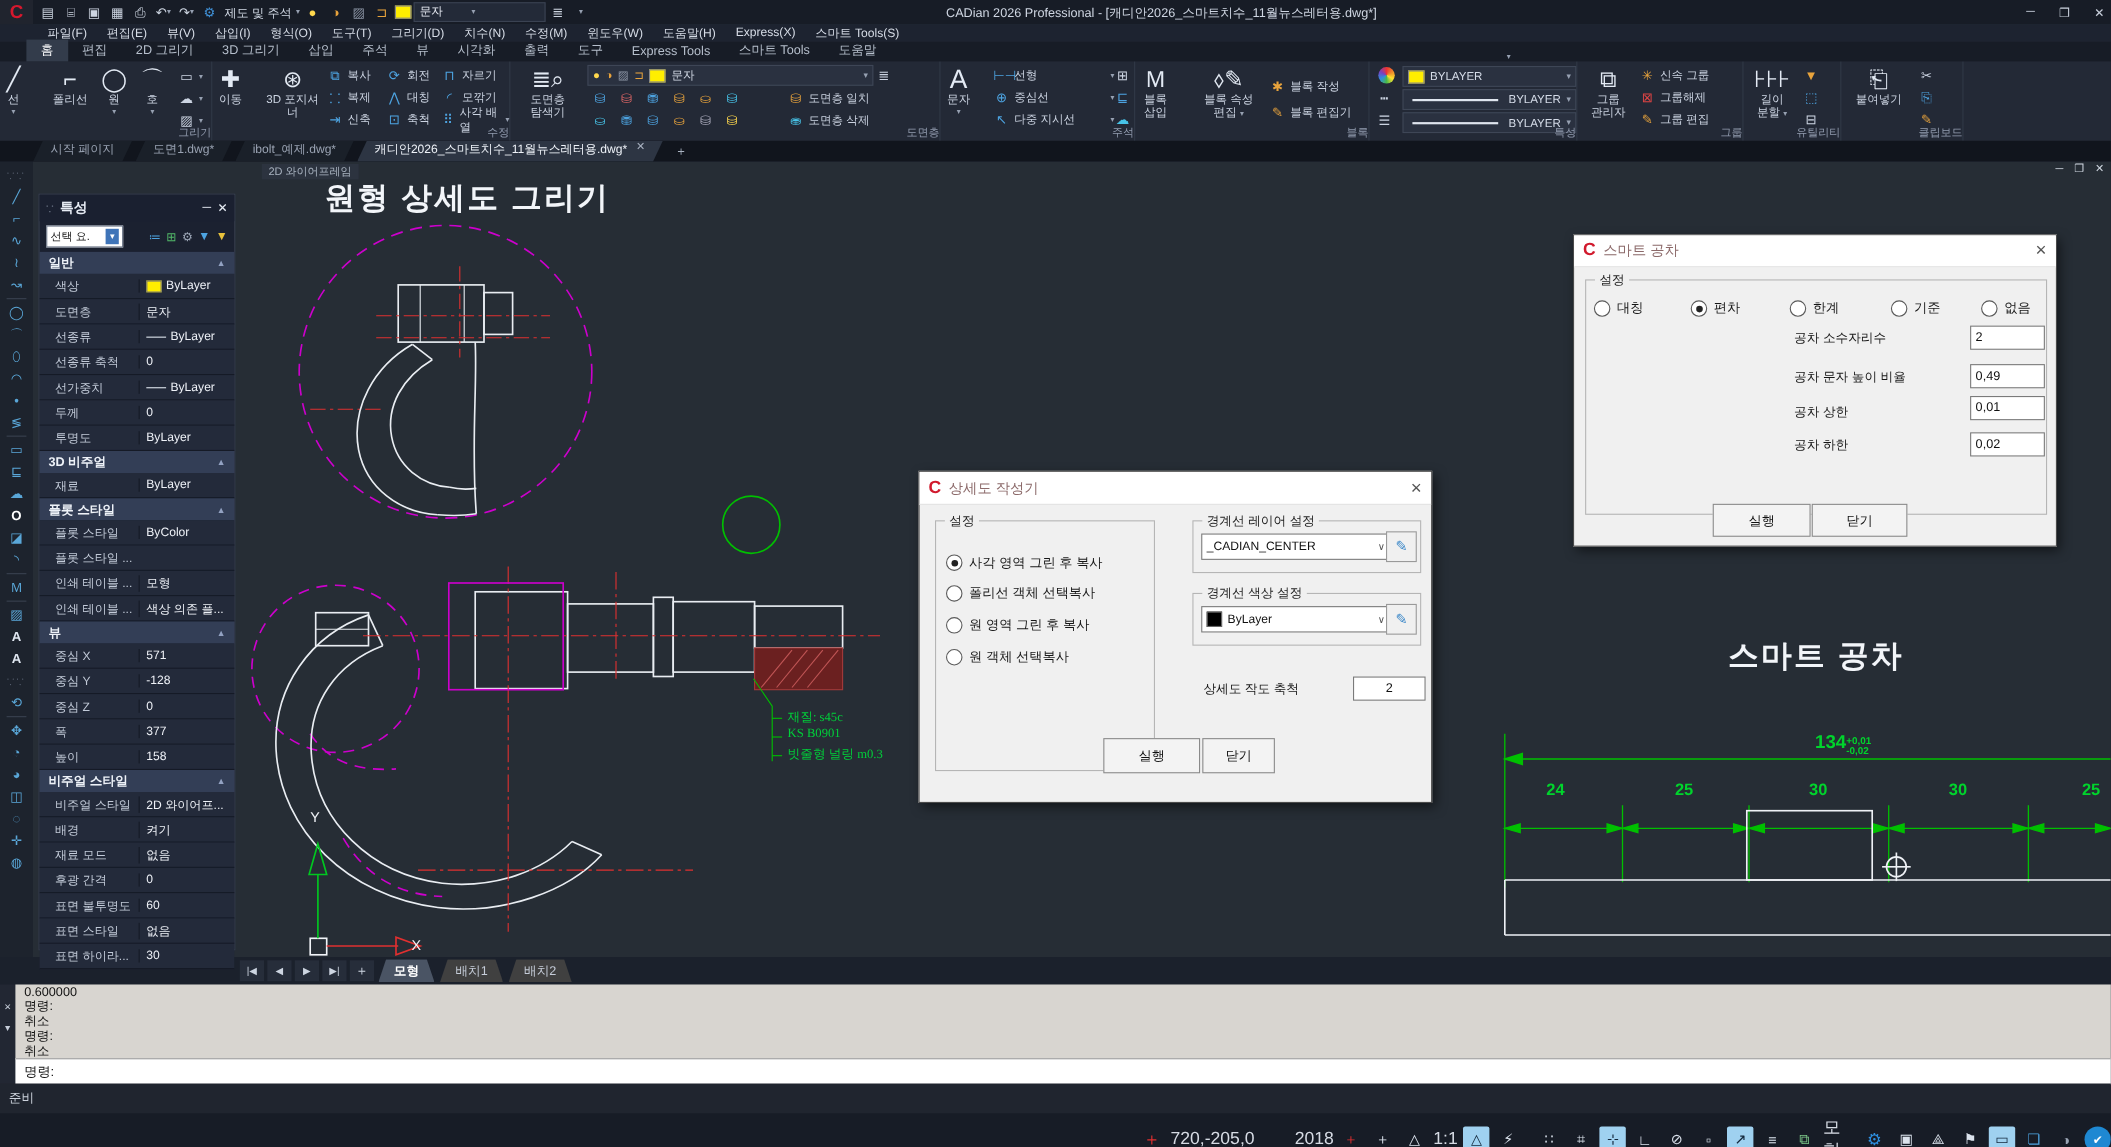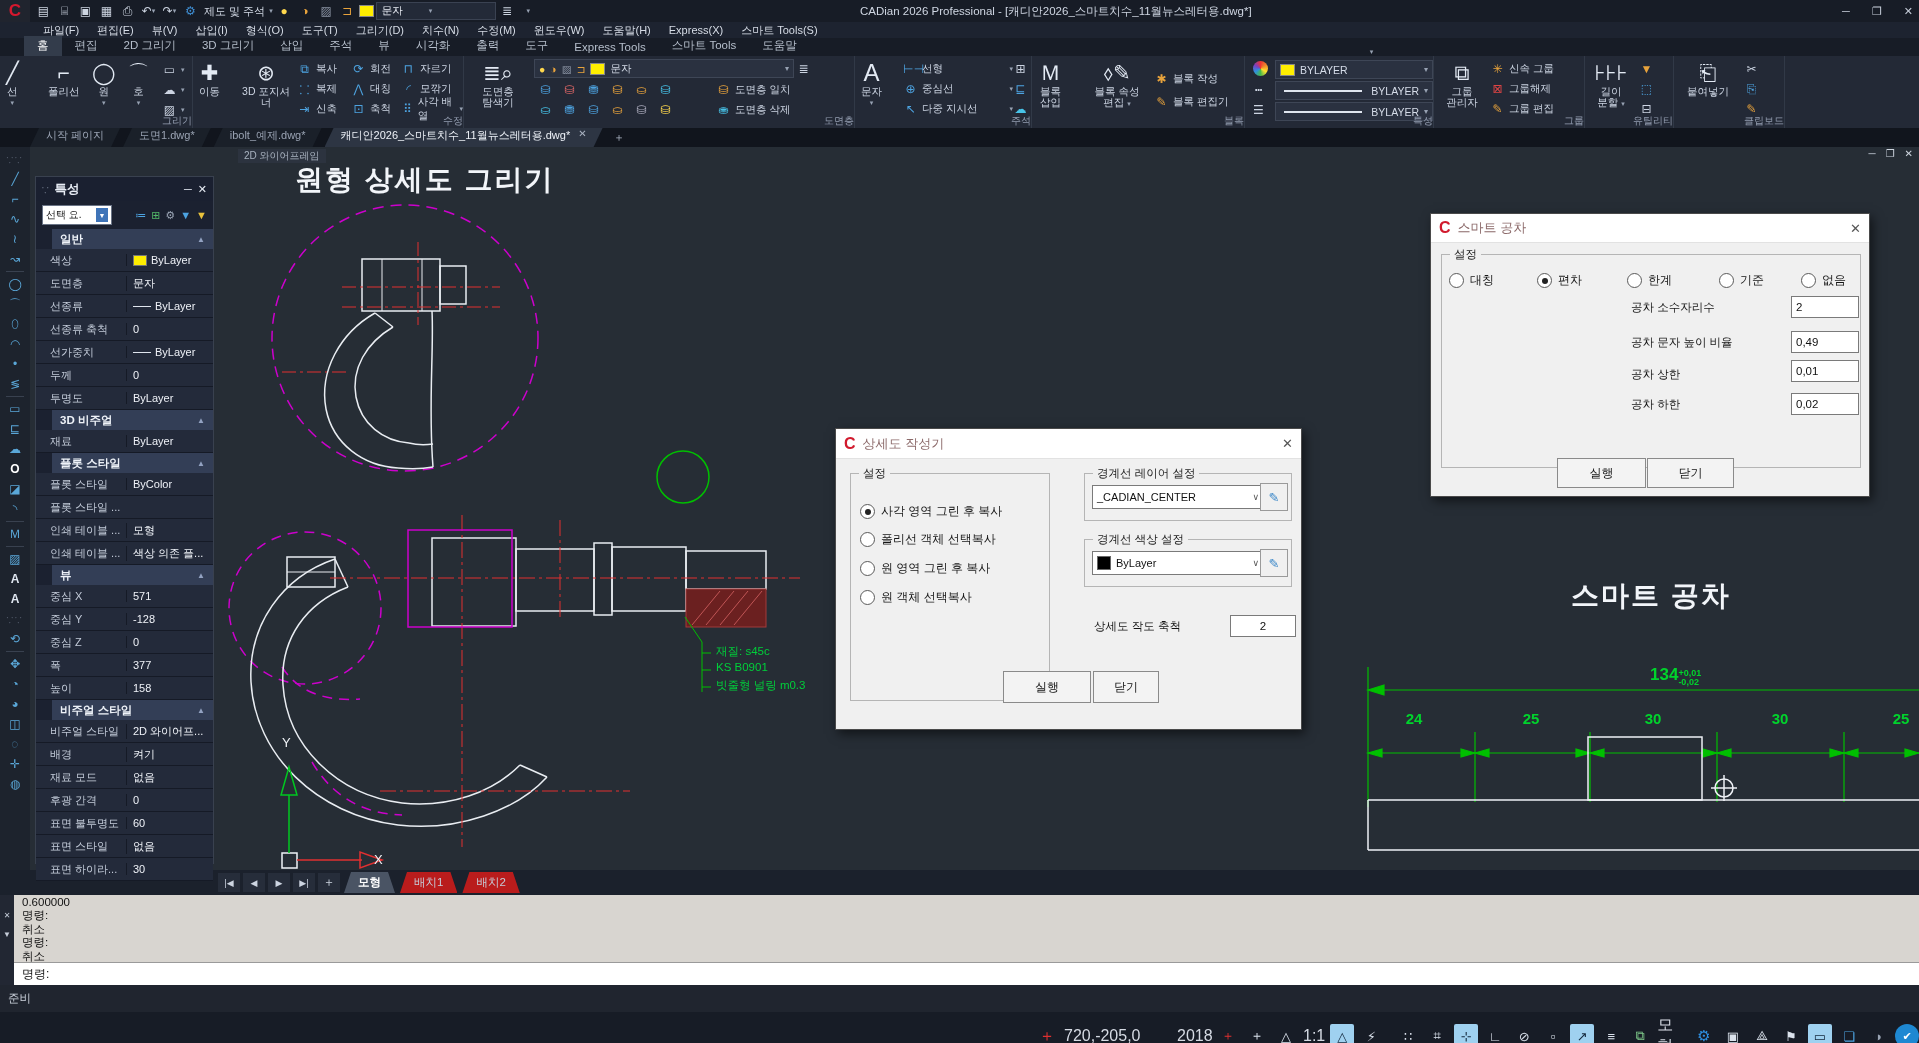--- a/index.html
+++ b/index.html
@@ -61,36 +61,36 @@
   
   .lefttools{left:0;top:147px;width:30px;height:748px;background:#1d232d;display:flex;flex-direction:column;
              align-items:center;padding-top:2px;}
   .lti{width:30px;height:20px;display:flex;align-items:center;justify-content:center;color:#5aa7d8;font-size:12px;}
   .ltidiv{width:18px;border-top:1px solid #39414f;margin:2px 0;}
   .viewport{left:30px;top:147px;width:1889px;height:723px;background:#262d35;overflow:hidden;}
   .vplabel{left:208px;top:2px;height:14px;background:#2c333f;color:#a9b3c0;font-size:10px;
            display:flex;align-items:center;padding:0 6px;}
   .vpctrl{right:6px;top:1px;display:flex;gap:10px;color:#cfd6e0;font-size:10px;}
   .bigtitle{color:#f2f5f9;font-weight:bold;letter-spacing:2px;font-size:28px;}
-  .gnote{color:#00cf3a;font-size:11.5px;white-space:nowrap;}
+  .gnote{color:#00cf3a;font-size:11.5px;white-space:nowrap;font-family:Liberation Serif, serif;}
   .gdim{color:#00d42c;font-weight:bold;}
   .dimtol{display:inline-flex;flex-direction:column;font-size:9px;line-height:9px;vertical-align:4px;}
 
   
   .ppanel{left:35px;top:176px;width:177px;height:686px;background:#1b2130;border:1px solid #39414f;
           color:#dbe1ec;font-size:11px;z-index:5;}
   .ptitle{height:24px;background:#1a2030;display:flex;align-items:center;padding:0 6px;gap:6px;
           font-size:12.5px;font-weight:bold;color:#e8edf5;}
   .ptools{height:28px;display:flex;align-items:center;gap:5px;padding:0 6px;}
   .pselect{width:62px;height:18px;background:#fff;color:#111;font-size:10px;display:flex;align-items:center;
            padding:0 3px;border:1px solid #6a7486;}
   .pselect .db{margin-left:auto;width:12px;height:14px;background:#3f74b8;color:#fff;font-size:7px;
                display:flex;align-items:center;justify-content:center;}
   .phead{height:20px;background:#333e56;display:flex;align-items:center;padding:0 8px;
-         font-weight:bold;color:#eef2f8;font-size:11.5px;margin-left:16px;}
+         font-weight:bold;color:#eef2f8;font-size:11.5px;}
   .phead .tri{margin-left:auto;font-size:8px;color:#93a2c2;}
   .prow{height:22px;display:flex;align-items:center;border-bottom:1px solid #151a26;background:#232a3a;
         padding-left:14px;}
   .prow .pl{width:76px;color:#c3cbd9;flex:none;overflow:hidden;white-space:nowrap;}
   .prow .pv{flex:1;border-left:1px solid #151a26;padding-left:6px;color:#eef1f7;display:flex;
             align-items:center;gap:4px;overflow:hidden;white-space:nowrap;}
   .pswatch{width:12px;height:9px;background:#ffee00;border:1px solid #777;flex:none;}
   .pline{width:18px;border-top:1px solid #dfe5ee;flex:none;}
 
   
@@ -115,21 +115,21 @@
   .tbtn{position:absolute;width:26px;height:26px;background:#f0f0f0;border:1px solid #9a9a9a;
         display:flex;align-items:center;justify-content:center;color:#3a87c8;font-size:13px;}
   .prevbox{position:absolute;left:16px;top:80px;width:172px;height:124px;background:#000;}
 
   
   .layoutbar{left:0;top:870px;width:1919px;height:25px;background:#1b212c;display:flex;align-items:center;
              padding-left:218px;gap:3px;color:#cfd6e0;}
   .navb{width:22px;height:19px;background:#262d3a;display:flex;align-items:center;justify-content:center;
         font-size:9px;color:#cdd5e1;}
   .ltab{height:21px;display:flex;align-items:center;padding:0 14px;font-size:11.5px;color:#c5ccd8;
-        background:#b91c1c;clip-path:polygon(7px 0,calc(100% - 7px) 0,100% 100%,0 100%);margin:0 1px;}
+        background:#404040;clip-path:polygon(7px 0,calc(100% - 7px) 0,100% 100%,0 100%);margin:0 1px;}
   .ltab.active{background:#4a5464;color:#fff;font-weight:bold;}
 
   
   .cmdstrip{left:0;top:895px;width:14px;height:90px;background:#222733;color:#c6cdd9;
             display:flex;flex-direction:column;align-items:center;padding-top:16px;gap:10px;font-size:8px;}
   .cmdlog{left:14px;top:895px;width:1905px;height:67px;background:#d8d5d0;color:#111;
           font-size:11.5px;line-height:13.4px;padding:1px 0 0 8px;}
   .cmdinput{left:14px;top:962px;width:1905px;height:23px;background:#ffffff;border-top:1px solid #9a9a9a;
             color:#111;font-size:12px;display:flex;align-items:center;padding-left:8px;}
 

